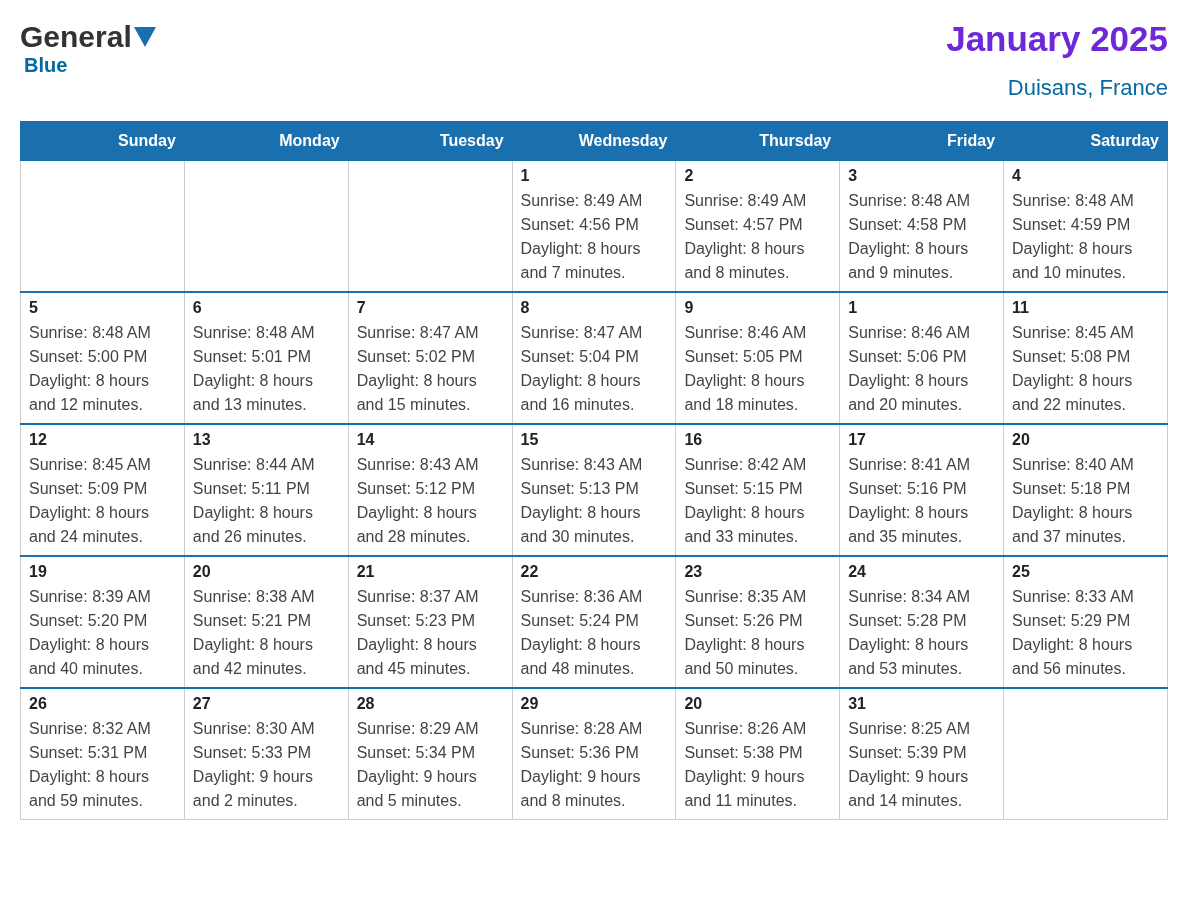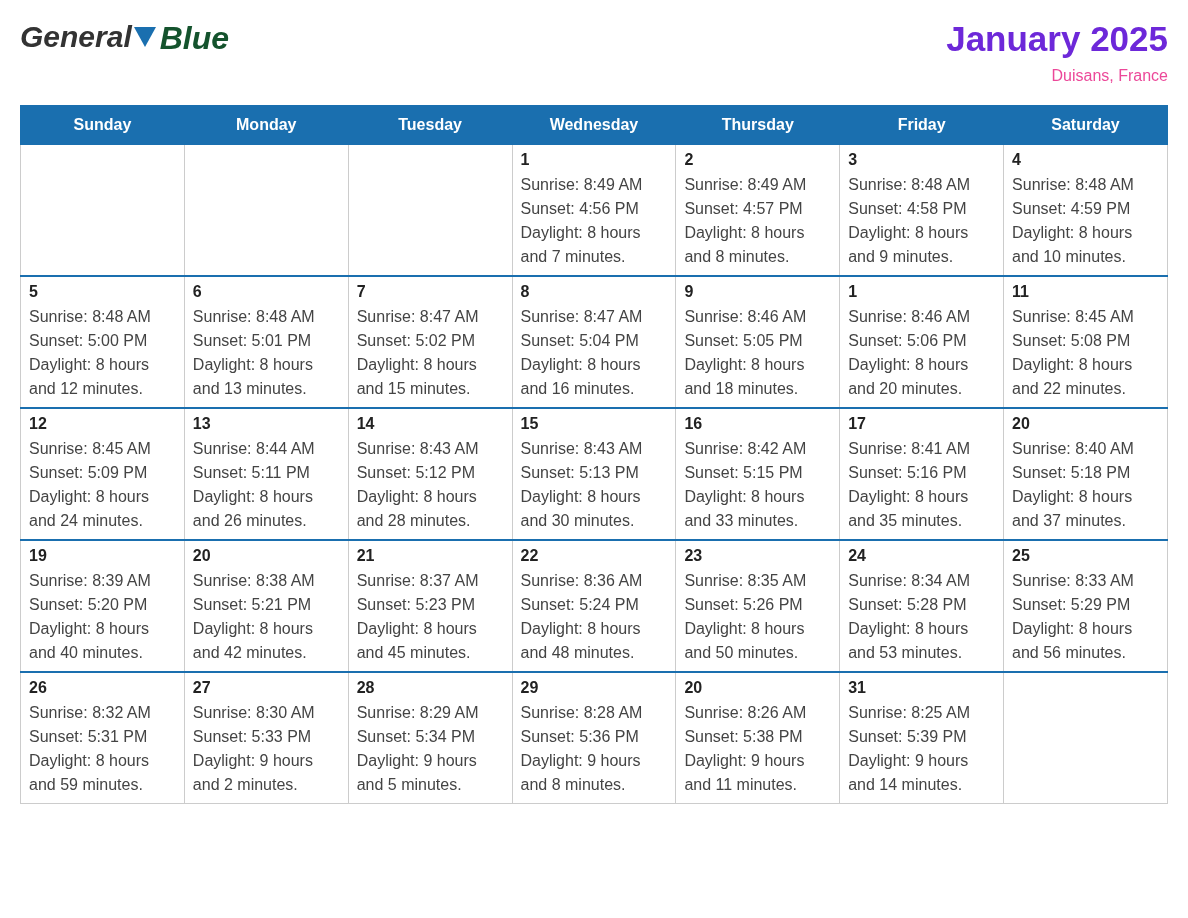--- a/index.html
+++ b/index.html
@@ -15,57 +15,56 @@
       justify-content: space-between;
       align-items: flex-start;
       margin-bottom: 20px;
     }
     .logo {
       display: flex;
       align-items: center;
     }
     .logo-container {
       display: flex;
-      flex-direction: row;
+      flex-direction: column;
       align-items: flex-start;
-      font-style: italic;
     }
     .logo-row1 {
       display: flex;
       align-items: center;
     }
     .logo-row2 {
       display: flex;
       align-items: center;
       margin-left: 0;
     }
     .title-section {
       text-align: right;
     }
     .title-section h1 {
       font-size: 35px;
       font-weight: 700;
       color: #6d28d9;
       line-height: 1.1;
     }
     .title-section h2 {
-      font-size: 16px;
+      font-size: 22px;
       font-weight: 400;
-      color: #ec4899;
-      margin-top: 8px;
+      color: #0369a1;
+      margin-top: 16px;
     }
     .calendar {
       width: 100%;
       border-collapse: collapse;
     }
     .calendar thead tr th {
       background-color: #1a6faf;
       color: #fff;
       padding: 10px 8px;
-      text-align: center;
+      text-align: right;
       font-size: 16px;
       font-weight: 600;
       border: 1px solid #1a6faf;
     }
     .calendar tbody tr td {
       border: 1px solid #ccc;
       vertical-align: top;
       padding: 6px 8px;
       width: 14.28%;
       min-height: 100px;
@@ -95,21 +94,21 @@
 <div class="header">
   <div class="logo">
     <div class="logo-container">
       <div class="logo-row1">
         <span style="font-size:30px;font-weight:bold;color:#333;">General</span>
         <svg width="22" height="22" viewBox="0 0 22 22" style="margin-left:2px;margin-top:2px;">
           <polygon points="0,0 22,0 11,20" fill="#1a6faf"></polygon>
         </svg>
       </div>
       <div class="logo-row2">
-        <span style="font-size:32px;font-weight:bold;color:#14532d;margin-left:4px;">Blue</span>
+        <span style="font-size:20px;font-weight:bold;color:#0369a1;margin-left:4px;">Blue</span>
       </div>
     </div>
   </div>
   <div class="title-section">
     <h1>January 2025</h1>
     <h2>Duisans, France</h2>
   </div>
 </div>
 
 <table class="calendar">

